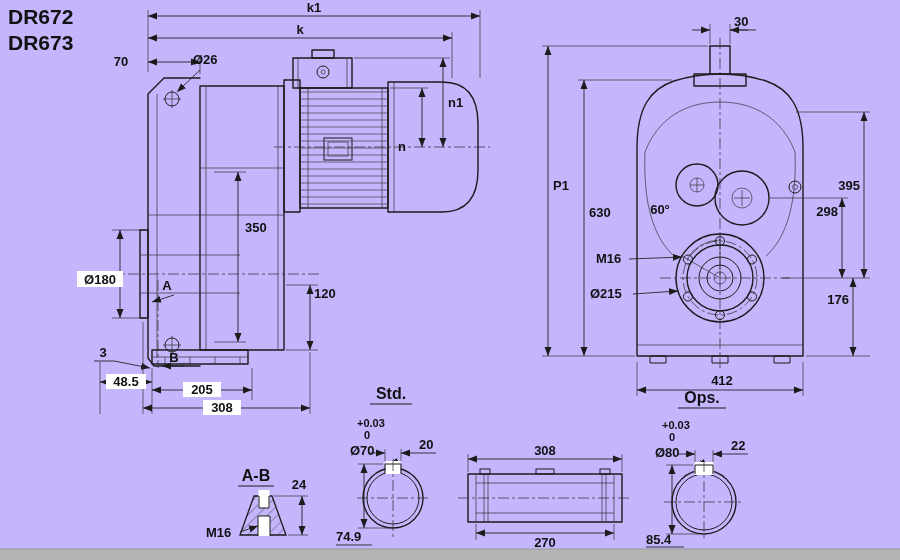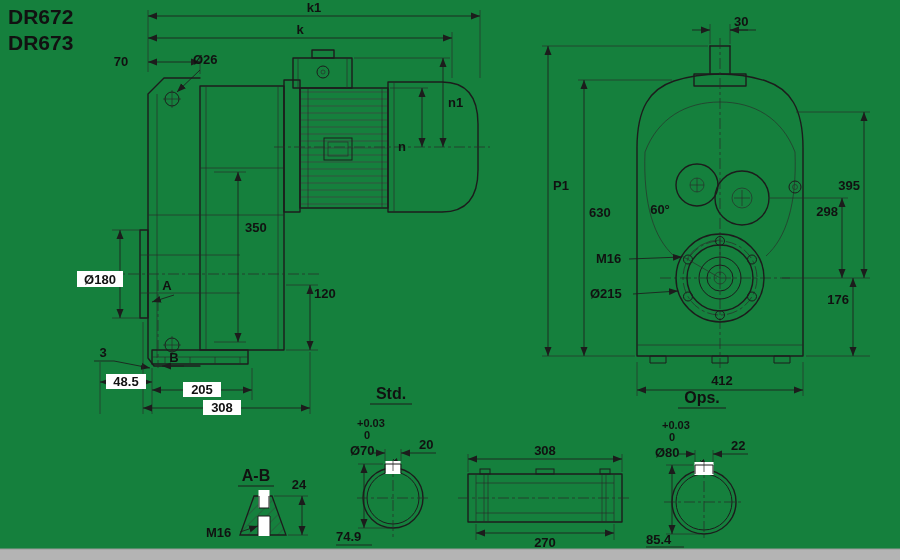--- a/index.html
+++ b/index.html
@@ -1,16 +1,16 @@
 <!DOCTYPE html>
 <html><head>
 <meta charset="utf-8">
 <style>
   html,body{margin:0;padding:0;background:#ffffff;}
-  .stage{position:relative;width:900px;height:560px;background:#15803d;overflow:hidden;}
+  .stage{position:relative;width:900px;height:560px;background:#c4b5fd;overflow:hidden;}
   svg{display:block;}
   .ol{fill:none;stroke:#1c1c1c;stroke-width:1.4;stroke-linejoin:round;stroke-linecap:round;}
   .ml{fill:none;stroke:#1c1c1c;stroke-width:1;}
   .tl{fill:none;stroke:#2a2a2a;stroke-width:0.65;}
   .dl{fill:none;stroke:#1c1c1c;stroke-width:0.85;}
   .cl{fill:none;stroke:#2a2a2a;stroke-width:0.7;stroke-dasharray:11 3 3 3;}
   .hatched{fill:url(#hatch45);stroke:#1c1c1c;stroke-width:1.3;}
   .wb{fill:#ffffff;stroke:none;}
   text{font-family:"Liberation Sans","DejaVu Sans",sans-serif;fill:#111111;}
   .dim{font-size:13px;font-weight:bold;}

